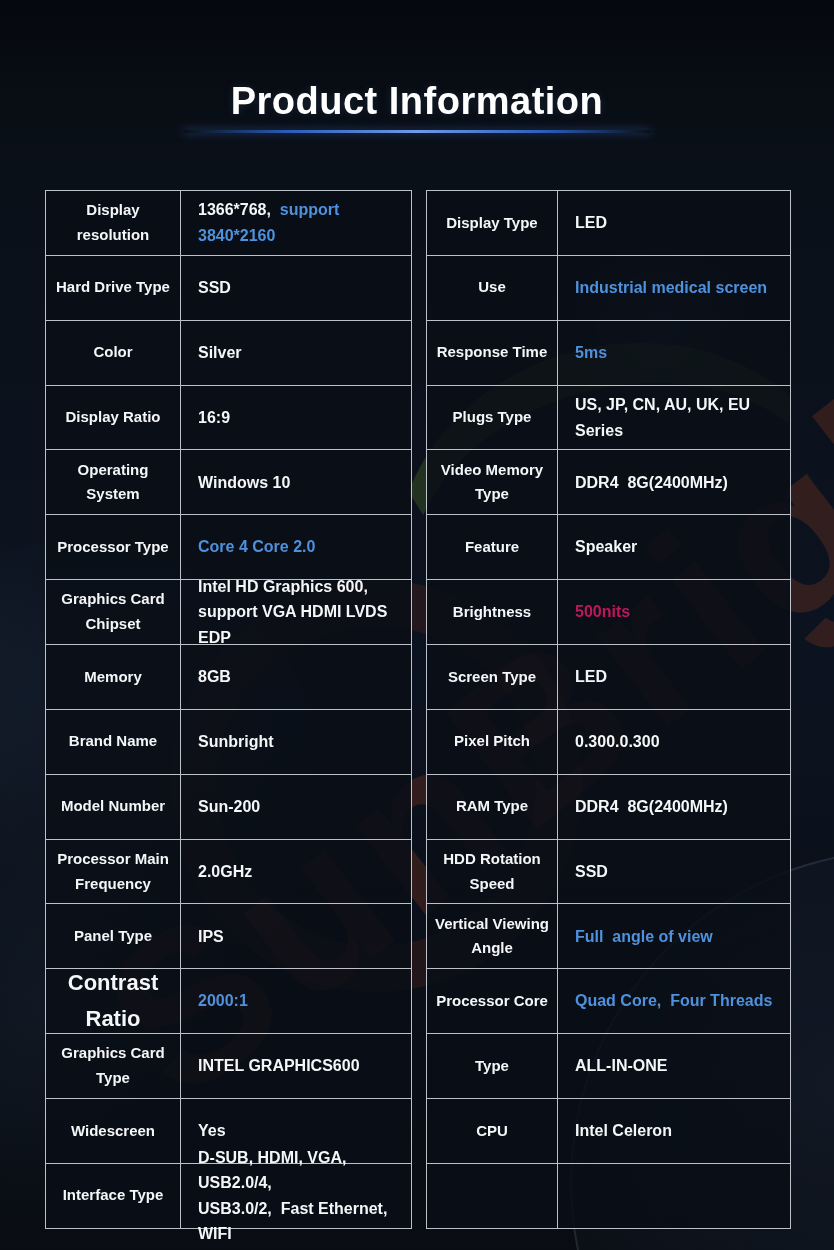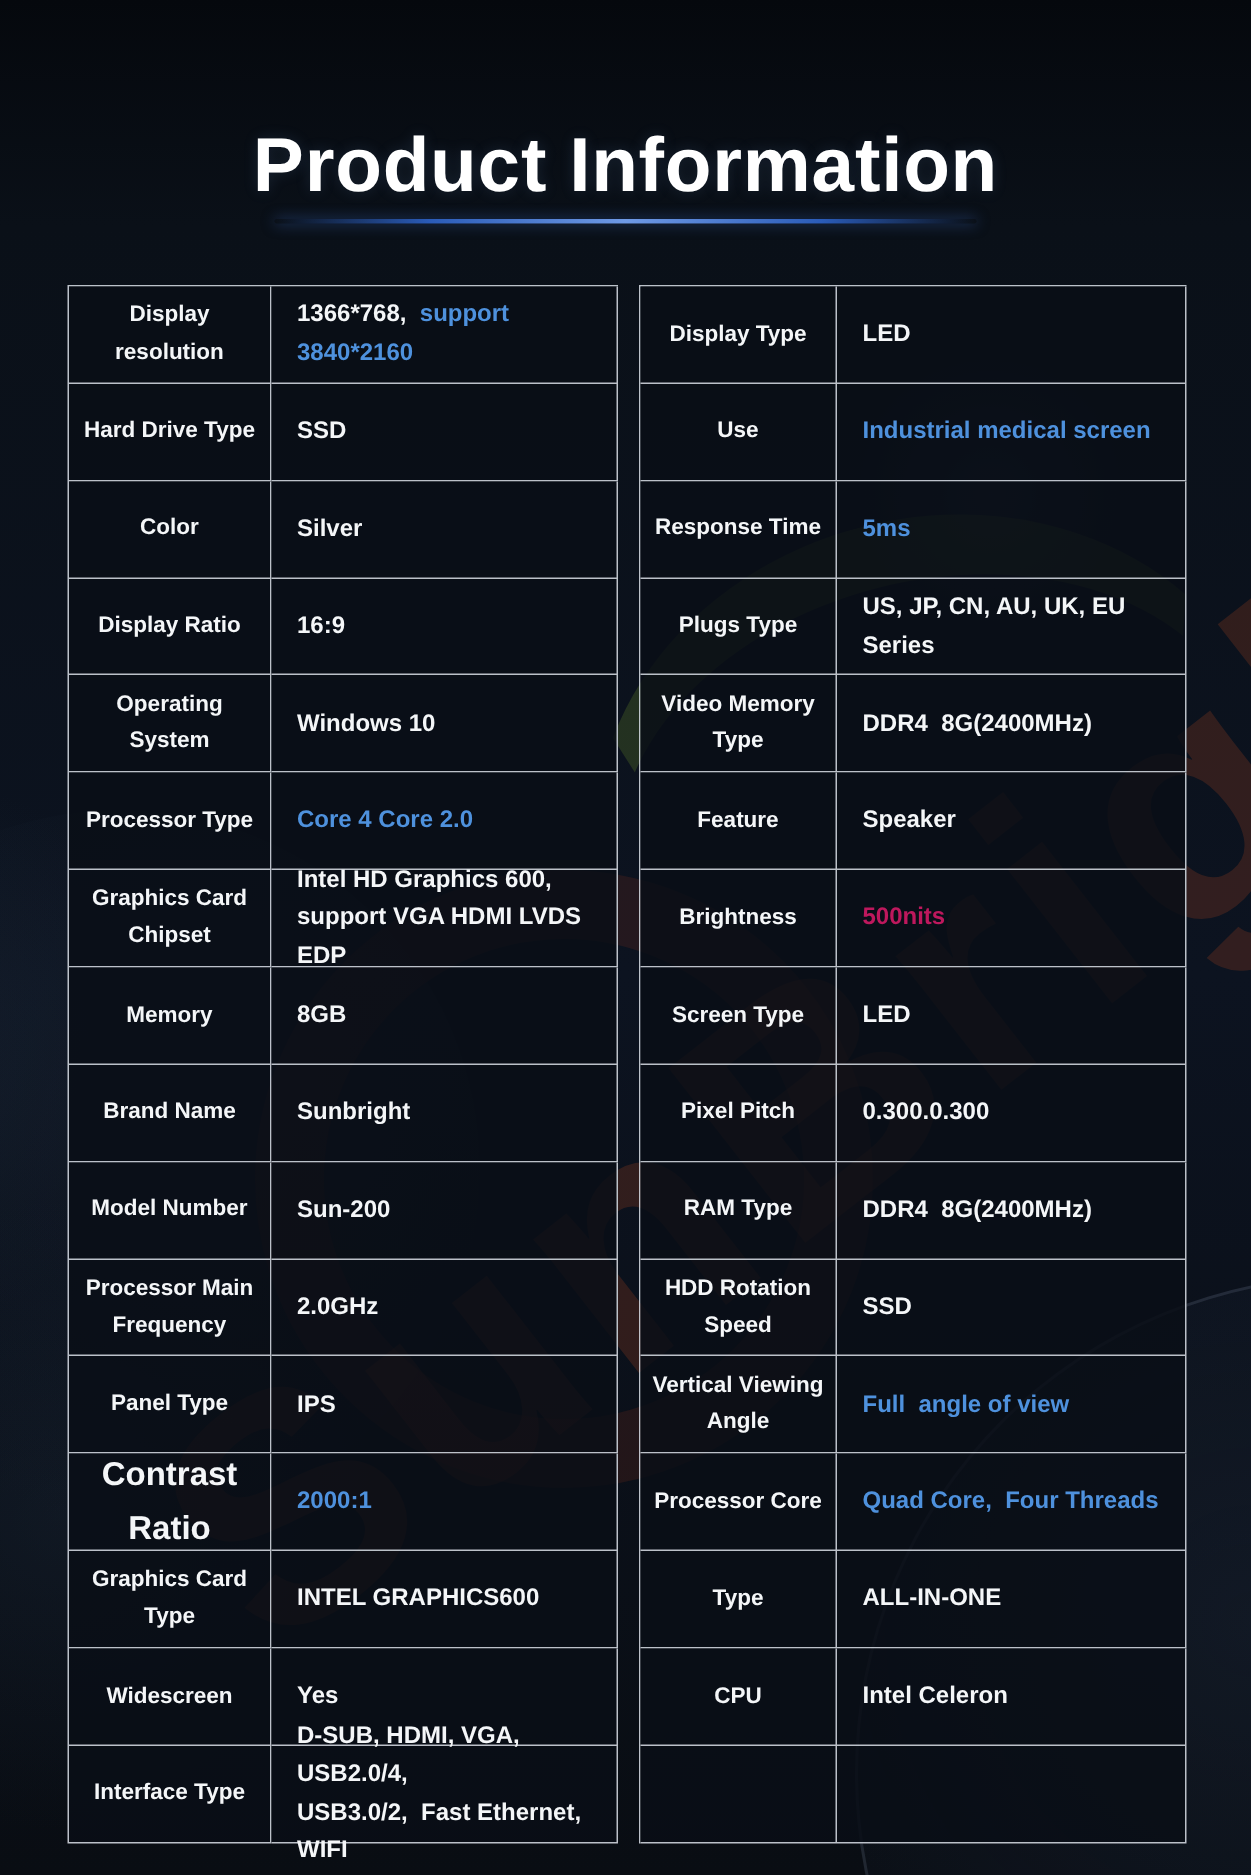--- a/index.html
+++ b/index.html
@@ -37,21 +37,21 @@
     border-right:14px solid rgba(92,122,40,0);border-bottom:42px solid rgba(0,0,0,0);
     transform:rotate(-14deg);opacity:.30;
   }
   .wm-ring{
     position:absolute;left:170px;top:580px;width:320px;height:320px;
     border-radius:50%;border:46px solid #7a2c1a;opacity:.22;
   }
   
   .title-wrap{position:relative;padding-top:80px;text-align:center;}
   .page-title{
-    margin:0;color:#ffffff;font-size:51px;font-weight:600;letter-spacing:0.5px;
+    margin:0;color:#ffffff;font-size:38px;font-weight:600;letter-spacing:0.5px;
     text-shadow:0 0 10px rgba(120,160,220,.15);
   }
   .title-underline{
     width:468px;height:3px;margin:7px auto 0;border-radius:2px;
     background:linear-gradient(90deg, rgba(20,50,120,0) 0%, #2a5bb8 22%, #6f9ae6 50%, #2a5bb8 78%, rgba(20,50,120,0) 100%);
     box-shadow:0 0 9px rgba(70,120,220,.55);
   }
   
   .spec-wrap{
     position:absolute;left:45px;top:190px;width:672px;

